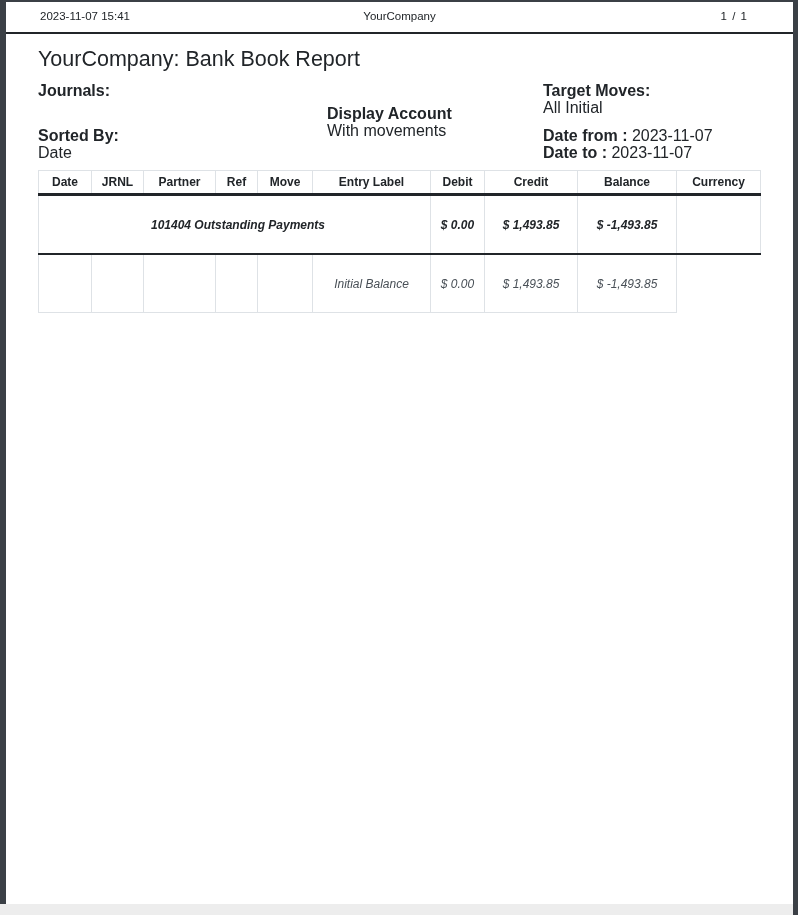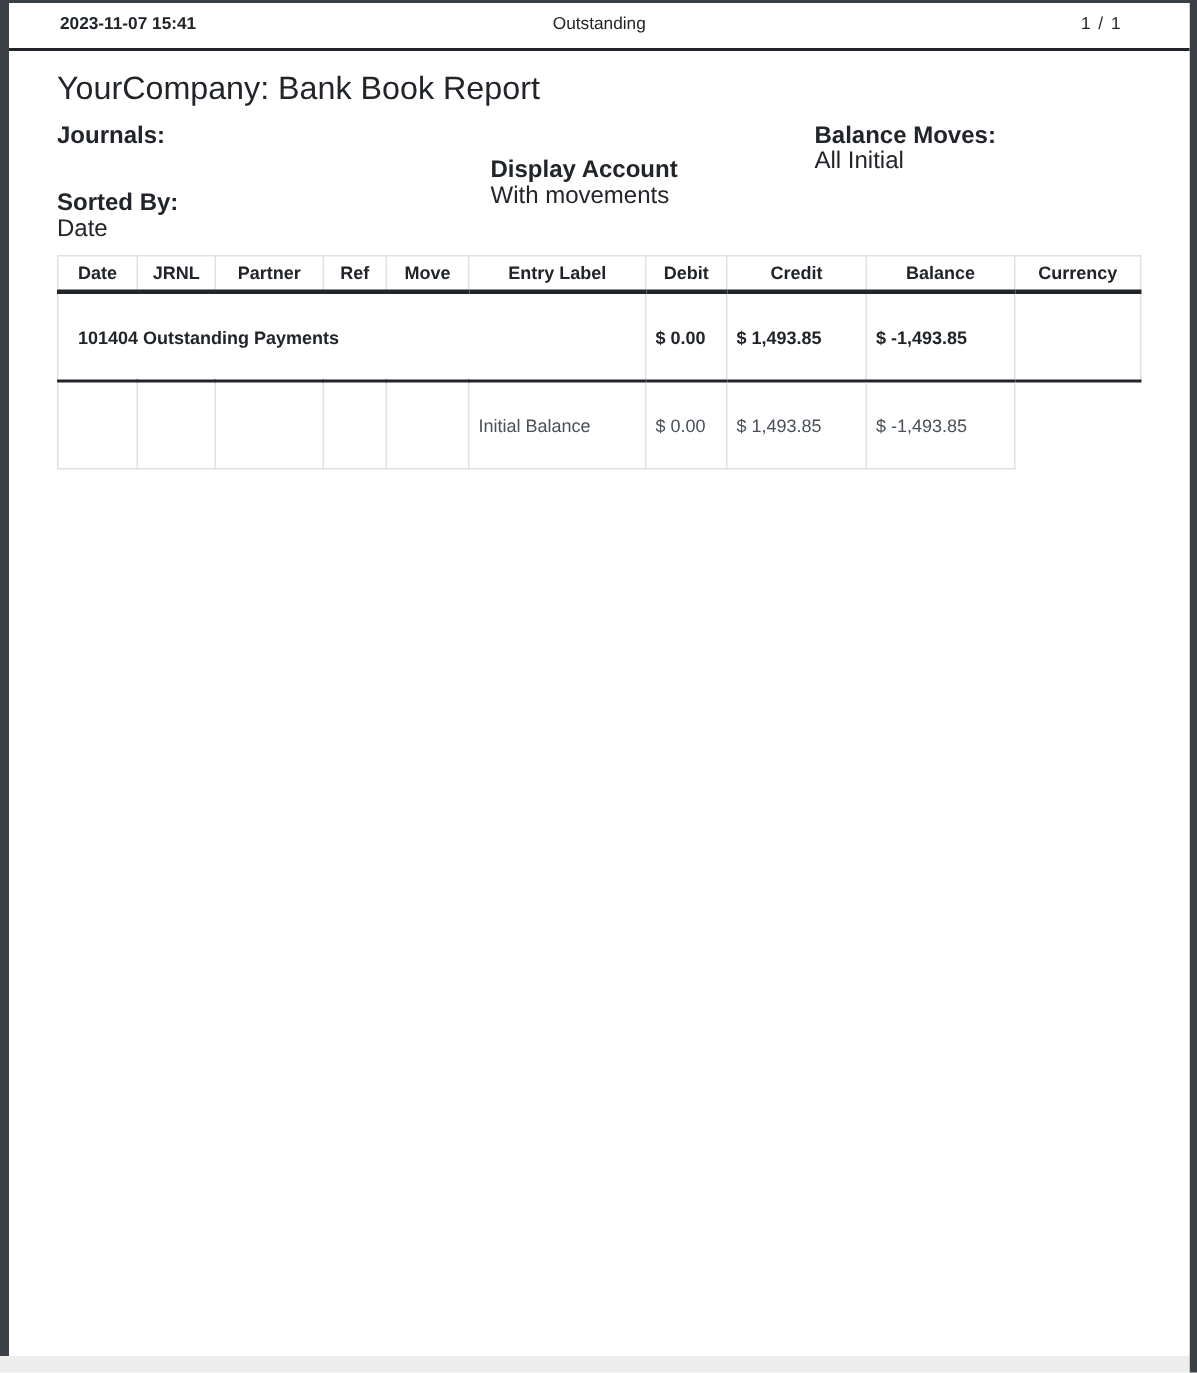--- a/index.html
+++ b/index.html
@@ -16,21 +16,21 @@
   .frame-left   { position: absolute; top: 0; left: 0; width: 6px; height: 904px; background: #3b4046; }
   .frame-right  { position: absolute; top: 0; right: 0; width: 5px; height: 915px; background: #3b4046; }
   .bottom-band  { position: absolute; left: 0; bottom: 0; width: 793px; height: 11px; background: #ededed; }
 
   .report-page {
     position: absolute; left: 6px; top: 2px; right: 5px; bottom: 11px;
     background: #ffffff;
   }
 
   
-  .page-header-left  { position: absolute; left: 34px; top: 8px;  font-size: 11.5px; font-weight: bold; }
+  .page-header-left  { position: absolute; left: 34px; top: 8px;  font-size: 11.5px; }
   .page-header-center{ position: absolute; left: 0; right: 0; top: 8px; text-align: center; font-size: 11.5px; }
   .page-header-right { position: absolute; right: 45px; top: 8px; font-size: 11.5px; letter-spacing: 1px; }
   .header-rule { position: absolute; left: 0; right: 0; top: 30px; height: 2px; background: #212529; }
 
   .report-title {
     position: absolute; left: 32px; top: 44px;
     font-size: 21.5px; line-height: 26px; color: #212529;
   }
 
   .filter-block { position: absolute; font-size: 16px; line-height: 17px; }
@@ -51,65 +51,69 @@
     border: 1px solid #dee2e6;
     border-bottom: 3px solid #212529;
     font-weight: bold; color: #212529;
     height: 22px; text-align: center; padding: 0 2px;
     white-space: nowrap; overflow: hidden;
   }
   .report-table td {
     border: 1px solid #dee2e6;
     height: 25px; padding: 16px 6px; color: #495057;
     white-space: nowrap; overflow: hidden;
-    text-align: left; vertical-align: middle;
+    text-align: center; vertical-align: middle; font-style: italic;
   }
   tr.group-row td {
     border-bottom: 2px solid #212529;
     font-weight: bold; color: #212529;
   }
   td.group-label { padding-left: 13px; }
   td.no-border { border: none; }
 </style>
 </head>
 <body>
 
 <div class="frame-top"></div>
 <div class="frame-left"></div>
 <div class="frame-right"></div>
 <div class="bottom-band"></div>
 
 <div class="report-page">
 
   <div class="page-header-left">2023-11-07 15:41</div>
-  <div class="page-header-center">Outstanding</div>
+  <div class="page-header-center">YourCompany</div>
   <div class="page-header-right">1 / 1</div>
   <div class="header-rule"></div>
 
   <div class="report-title">YourCompany: Bank Book Report</div>
 
   <div class="filter-block fb-journals">
     <div class="filter-label">Journals:</div>
   </div>
 
   <div class="filter-block fb-display">
     <div class="filter-label">Display Account</div>
     <div class="filter-value">With movements</div>
   </div>
 
   <div class="filter-block fb-target">
-    <div class="filter-label">Balance Moves:</div>
+    <div class="filter-label">Target Moves:</div>
     <div class="filter-value">All Initial</div>
   </div>
 
   <div class="filter-block fb-sorted">
     <div class="filter-label">Sorted By:</div>
     <div class="filter-value">Date</div>
   </div>
 
+  <div class="filter-block fb-dates">
+    <div><span class="inline-label">Date from :</span> <span>2023-11-07</span></div>
+    <div><span class="inline-label">Date to :</span> <span>2023-11-07</span></div>
+  </div>
 
   <table class="report-table">
     <colgroup>
       <col style="width:53px">
         <col style="width:52px">
         <col style="width:72px">
         <col style="width:42px">
         <col style="width:55px">
       <col style="width:118px">
         <col style="width:54px">

